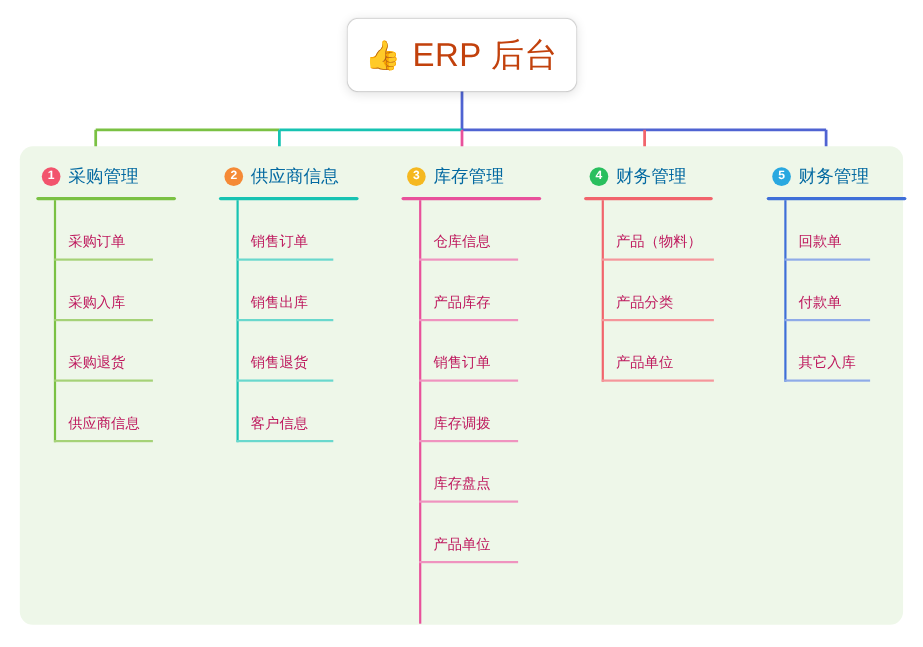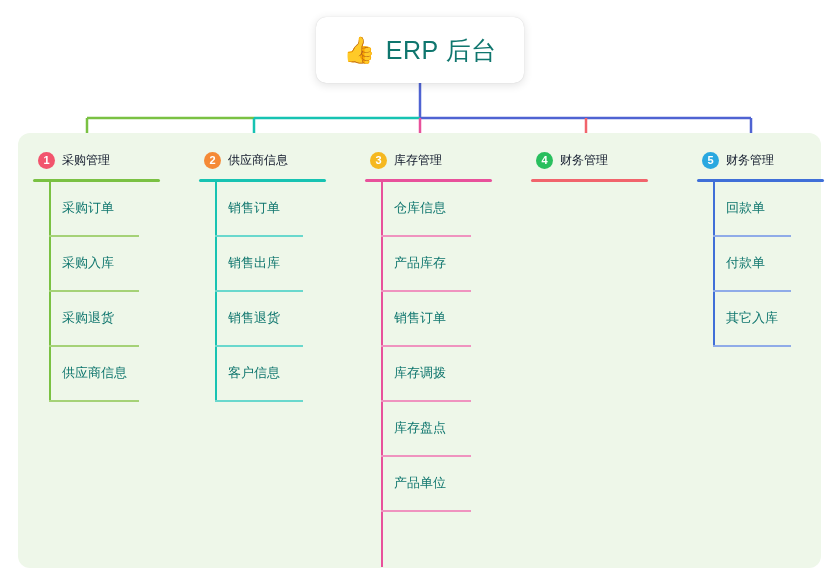--- a/index.html
+++ b/index.html
@@ -31,22 +31,22 @@
     justify-content: center;
     gap: 10px;
     z-index: 5;
   }
   #root-node .root-emoji {
     font-size: 26px;
     line-height: 1;
     color: #f0b429;
   }
   #root-node .root-title {
-    font-size: 25px;
-    color: #0f766e;
+    font-size: 30px;
+    color: #c2410c;
     letter-spacing: 0.5px;
     white-space: nowrap;
   }
 
   
   #connectors {
     position: absolute;
     left: 0;
     top: 0;
     width: 839px;
@@ -86,22 +86,22 @@
     height: 17px;
     border-radius: 50%;
     color: #ffffff;
     font-size: 11px;
     line-height: 17px;
     text-align: center;
     font-weight: bold;
     flex: 0 0 auto;
   }
   .col-title {
-    font-size: 12px;
-    color: #0f172a;
+    font-size: 16px;
+    color: #0369a1;
     white-space: nowrap;
   }
   .col-rule {
     height: 3px;
     border-radius: 2px;
     margin-top: 6px;
     width: 127px;
     margin-left: 13px;
   }
 
@@ -118,23 +118,23 @@
   }
   .leaf {
     position: relative;
     height: 55px;
     box-sizing: border-box;
     padding-left: 24px;
   }
   .leaf-label {
     position: absolute;
     left: 24px;
-    bottom: 20px;
+    bottom: 8px;
     font-size: 13px;
-    color: #0f766e;
+    color: #be185d;
     white-space: nowrap;
   }
   .leaf-rule {
     position: absolute;
     left: 11px;
     bottom: 0;
     height: 2px;
     width: 86px;
   }
 
@@ -252,20 +252,35 @@
           <div class="leaf-rule" style="background: rgb(239, 147, 191);"></div>
         </div>
       </div>
     </div>
     <div class="column" data-col="3" style="left: 500px; top: 14px;">
       <div class="col-head">
         <span class="col-badge" style="background: rgb(41, 191, 94);">4</span>
         <span class="col-title">财务管理</span>
       </div>
       <div class="col-rule" style="background: rgb(241, 100, 108);"></div>
+      <div class="leaves">
+        <div class="spine" style="background: rgb(241, 100, 108); height: 165px;"></div>
+        <div class="leaf">
+          <span class="leaf-label">产品（物料）</span>
+          <div class="leaf-rule" style="background: rgb(245, 150, 155);"></div>
+        </div>
+        <div class="leaf">
+          <span class="leaf-label">产品分类</span>
+          <div class="leaf-rule" style="background: rgb(245, 150, 155);"></div>
+        </div>
+        <div class="leaf">
+          <span class="leaf-label">产品单位</span>
+          <div class="leaf-rule" style="background: rgb(245, 150, 155);"></div>
+        </div>
+      </div>
     </div>
     <div class="column" data-col="4" style="left: 666px; top: 14px;">
       <div class="col-head">
         <span class="col-badge" style="background: rgb(41, 168, 224);">5</span>
         <span class="col-title">财务管理</span>
       </div>
       <div class="col-rule" style="background: rgb(63, 111, 216);"></div>
       <div class="leaves">
         <div class="spine" style="background: rgb(63, 111, 216); height: 165px;"></div>
         <div class="leaf">

